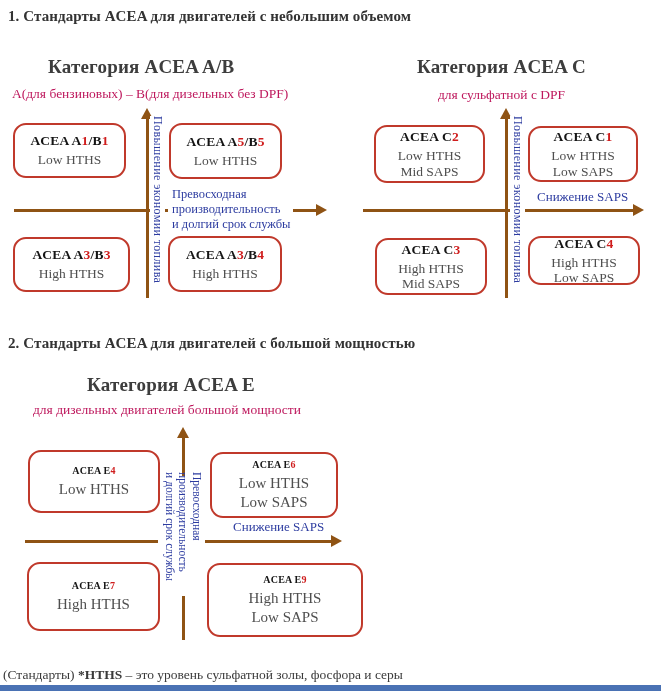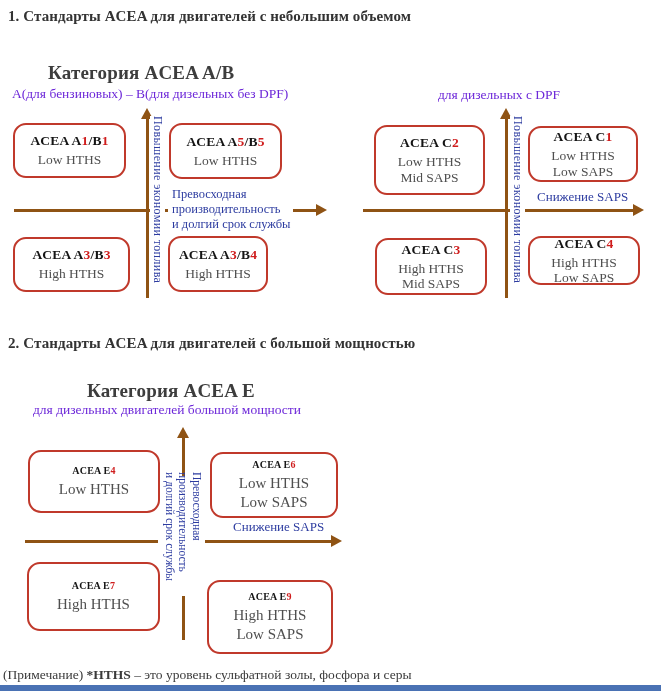--- a/index.html
+++ b/index.html
@@ -1,22 +1,22 @@
 <!DOCTYPE html>
 <html style="--box-border: #c0392b; --accent-red: #cf1d1d; --axis-brown: #8f5314; --label-blue: #2d3ca0; --bottom-bar: #4a72b4;"><head>
 <meta charset="utf-8">
 <style>
   html,body { margin:0; padding:0; background:#fff; }
   body { font-family:"Liberation Sans","DejaVu Sans",sans-serif; }
   .canvas { position:relative; width:661px; height:691px; background:#fff; overflow:hidden;font-family:Liberation Serif, serif; }
   .abs { position:absolute; }
 
   .section-title { font-size:15px; font-weight:bold; color:#333; letter-spacing:0.1px; }
-  .dtitle { font-size:19px; font-weight:bold; color:#3d3d3d; letter-spacing:0.2px;margin-top:6px; }
-  .dsub   { font-size:13.5px; color:#6d28d9; }
+  .dtitle { font-size:19px; font-weight:bold; color:#3d3d3d; letter-spacing:0.2px; }
+  .dsub   { font-size:13.5px; color:#be185d; }
 
   .qbox { box-sizing:border-box; border:2px solid var(--box-border,#c0392b); border-radius:13px;
           background:#fff; display:flex; flex-direction:column; align-items:center;
           justify-content:center; text-align:center; }
   .qtitle { font-size:13.5px; font-weight:bold; color:#151515; margin-bottom:3px; letter-spacing:0.2px; }
   .qline  { font-size:13.5px; color:#4f4f4f; line-height:15.5px; }
   .big .qtitle { font-size:10px; margin-bottom:4px; }
   .big .qline  { font-size:15px; line-height:19px; }
   .rd { color:var(--accent-red,#cf1d1d); }
 
@@ -65,35 +65,36 @@
     <div class="qline">Low HTHS</div>
   </div>
   <div class="abs qbox" style="left:169px; top:123px; width:113px; height:56px">
     <div class="qtitle"><span>ACEA A</span><span class="rd">5</span><span>/B</span><span class="rd">5</span></div>
     <div class="qline">Low HTHS</div>
   </div>
   <div class="abs qbox" style="left:13px; top:237px; width:117px; height:55px">
     <div class="qtitle"><span>ACEA A</span><span class="rd">3</span><span>/B</span><span class="rd">3</span></div>
     <div class="qline">High HTHS</div>
   </div>
-  <div class="abs qbox" style="left:168px; top:236px; width:100px; height:56px">
+  <div class="abs qbox" style="left:168px; top:236px; width:114px; height:56px">
     <div class="qtitle"><span>ACEA A</span><span class="rd">3</span><span>/B</span><span class="rd">4</span></div>
     <div class="qline">High HTHS</div>
   </div>
 
-  <div class="abs dsub" style="left:438px; top:87px">для дизельных с DPF</div>
+  <div class="abs dtitle" style="left:417px; top:56px">Категория ACEA C</div>
+  <div class="abs dsub" style="left:438px; top:87px">для сульфатной с DPF</div>
 
   <div class="abs hline" style="left:363px; top:209px; width:272px"></div>
   <div class="abs arrow-right" style="left:633px; top:204px"></div>
   <div class="abs vline" style="left:505px; top:118px; height:180px"></div>
   <div class="abs arrow-up" style="left:500px; top:108px"></div>
   <div class="abs vlabel" style="left:510px; top:116px">Повышение экономии топлива</div>
   <div class="abs xlabel" style="left:537px; top:189px">Снижение SAPS</div>
 
-  <div class="abs qbox" style="left:374px; top:125px; width:111px; height:70px">
+  <div class="abs qbox" style="left:374px; top:125px; width:111px; height:58px">
     <div class="qtitle"><span>ACEA C</span><span class="rd">2</span></div>
     <div class="qline">Low HTHS</div>
     <div class="qline">Mid SAPS</div>
   </div>
   <div class="abs qbox" style="left:528px; top:126px; width:110px; height:56px">
     <div class="qtitle"><span>ACEA C</span><span class="rd">1</span></div>
     <div class="qline">Low HTHS</div>
     <div class="qline">Low SAPS</div>
   </div>
   <div class="abs qbox" style="left:375px; top:238px; width:112px; height:57px">
@@ -131,25 +132,25 @@
   </div>
   <div class="abs qbox big" style="left:210px; top:452px; width:128px; height:66px">
     <div class="qtitle"><span>ACEA E</span><span class="rd">6</span></div>
     <div class="qline">Low HTHS</div>
     <div class="qline">Low SAPS</div>
   </div>
   <div class="abs qbox big" style="left:27px; top:562px; width:133px; height:69px">
     <div class="qtitle"><span>ACEA E</span><span class="rd">7</span></div>
     <div class="qline">High HTHS</div>
   </div>
-  <div class="abs qbox big" style="left:207px; top:580px; width:126px; height:74px">
+  <div class="abs qbox big" style="left:207px; top:563px; width:156px; height:74px">
     <div class="qtitle"><span>ACEA E</span><span class="rd">9</span></div>
     <div class="qline">High HTHS</div>
     <div class="qline">Low SAPS</div>
   </div>
 
   <div class="abs footnote" style="left:3px; top:667px">
-    <span>(Примечание) </span><b>*HTHS</b><span> – это уровень сульфатной золы, фосфора и серы</span>
+    <span>(Стандарты) </span><b>*HTHS</b><span> – это уровень сульфатной золы, фосфора и серы</span>
   </div>
 
   <div class="abs bottom-bar" style="left:0; top:685px; width:661px; height:6px"></div>
 
 </div>
 
 </body></html>

